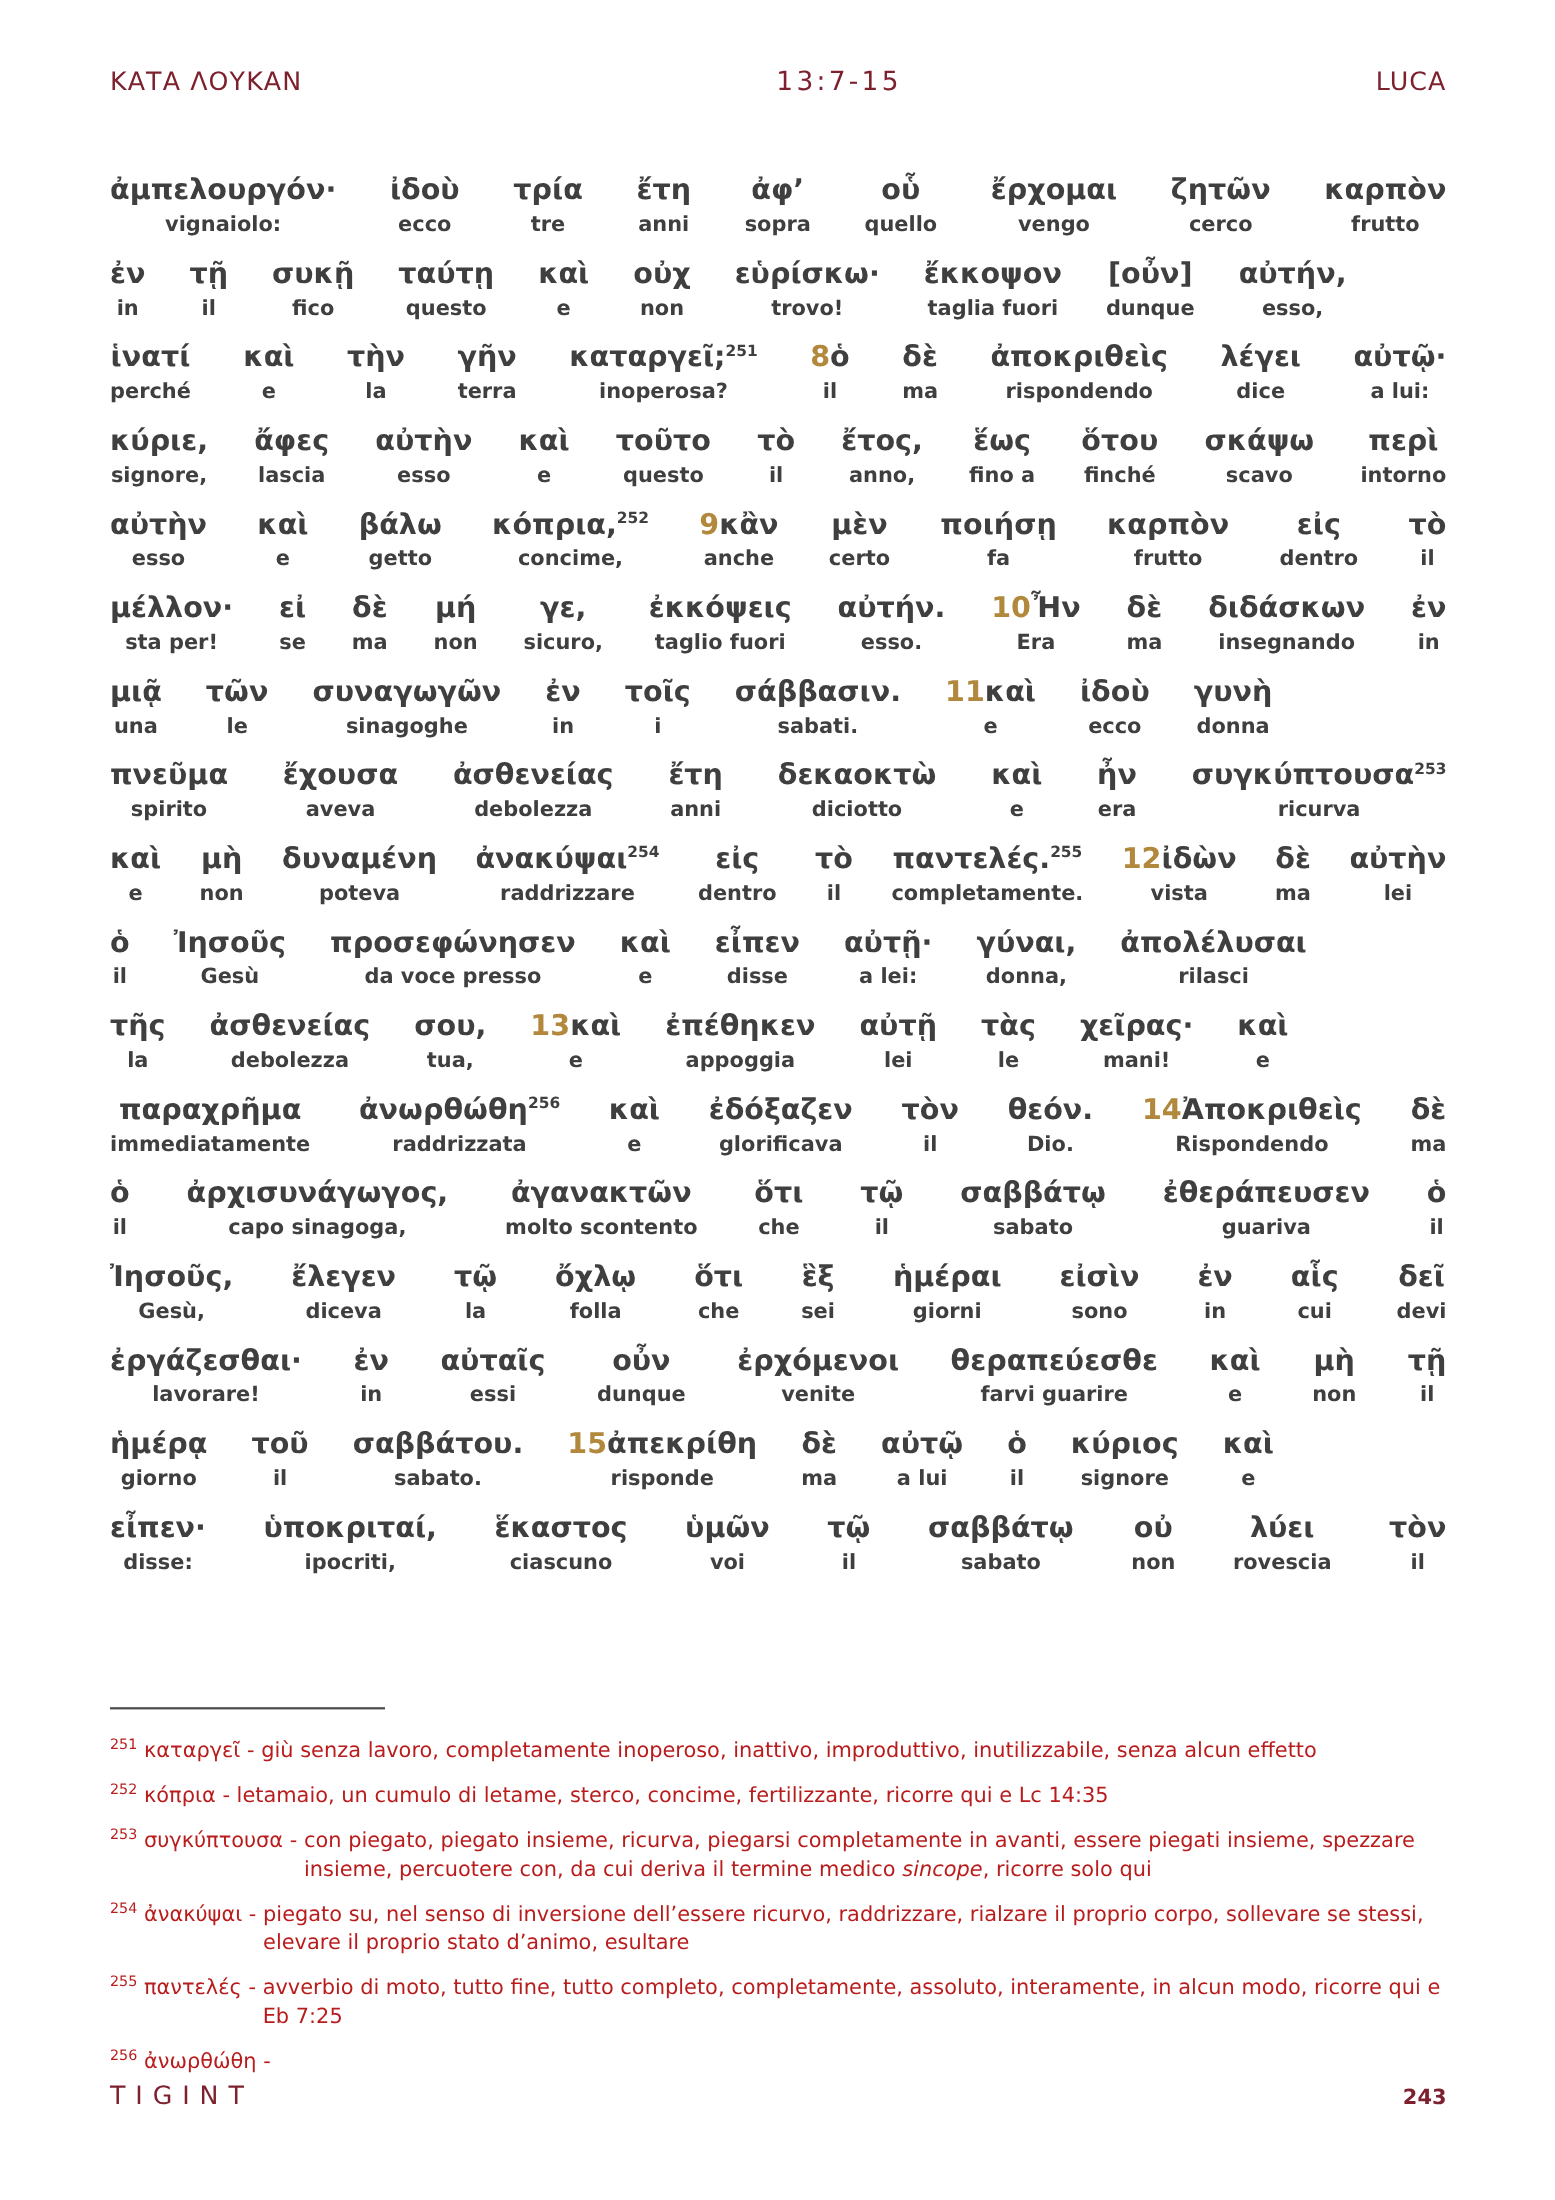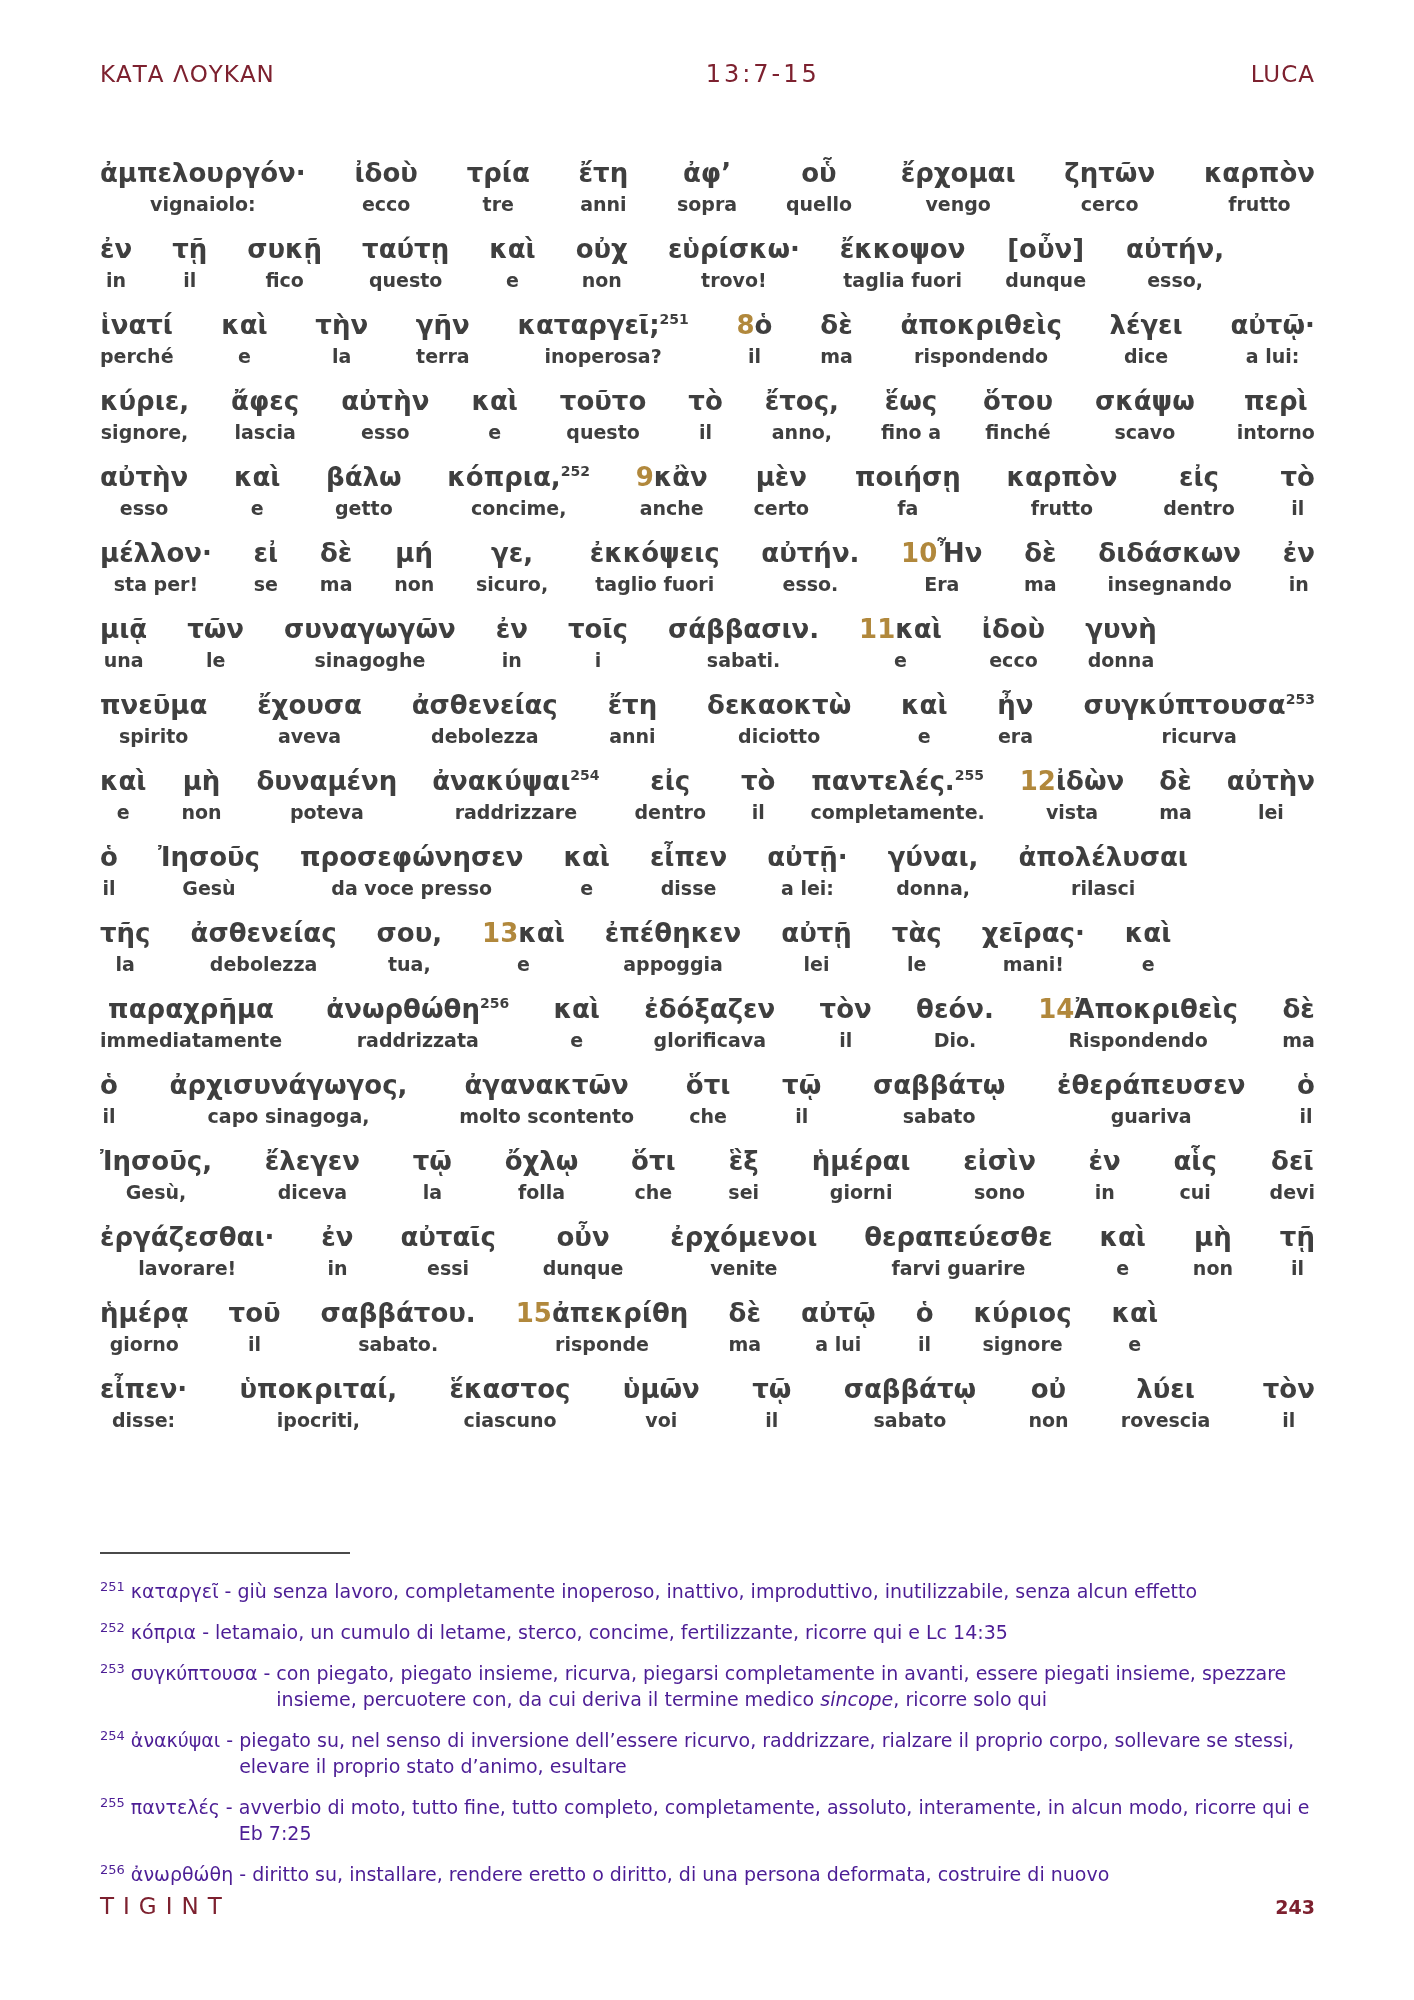--- a/index.html
+++ b/index.html
@@ -15,21 +15,21 @@
   .header .center{letter-spacing:3px;font-size:24px;}
   .interlinear{position:absolute;top:156px;left:100px;width:1215px;font-weight:bold;}
   .block{display:flex;flex-wrap:nowrap;margin-bottom:14px;justify-content:flex-start;gap:40px;}
   .block.fill{justify-content:space-between;gap:0;}
   .unit{display:flex;flex-direction:column;align-items:center;flex:0 0 auto;}
   .gw{font-size:26px;line-height:34px;color:#3f3f3f;white-space:nowrap;}
   .it{font-size:19px;line-height:28px;color:#3f3f3f;white-space:nowrap;}
   .verse{color:#b1883c;}
   .gw sup{font-size:14px;line-height:0;}
   .separator{position:absolute;top:1552px;left:100px;width:250px;border-top:2px solid #4a4a4a;}
-  .footnotes{position:absolute;top:1578px;left:100px;width:1216px;color:#4c1d95;}
+  .footnotes{position:absolute;top:1578px;left:100px;width:1216px;color:#b91c1c;}
   .footnote{display:flex;margin-bottom:15px;font-size:19px;line-height:26px;}
   .fn-lead{flex:0 0 auto;white-space:pre;}
   .fn-lead sup{font-size:13px;line-height:0;}
   .fn-text{flex:1 1 auto;}
   .footer{
     position:absolute;top:1893px;left:100px;width:1215px;
     display:flex;justify-content:space-between;align-items:baseline;color:#7d212f;
   }
   .footer .tigint{font-size:23px;letter-spacing:9px;}
   .footer .pagenum{font-size:19px;font-weight:bold;}
@@ -734,20 +734,19 @@
     <div class="footnote">
       <div class="fn-lead"><sup class="fn-num">254</sup><span class="fn-greek"> ἀνακύψαι -&nbsp;</span></div>
       <div class="fn-text"><span>piegato su, nel senso di inversione dell’essere ricurvo, raddrizzare, rialzare il proprio corpo, sollevare se stessi, elevare il proprio stato d’animo, esultare</span></div>
     </div>
     <div class="footnote">
       <div class="fn-lead"><sup class="fn-num">255</sup><span class="fn-greek"> παντελές -&nbsp;</span></div>
       <div class="fn-text"><span>avverbio di moto, tutto fine, tutto completo, completamente, assoluto, interamente, in alcun modo, ricorre qui e Eb 7:25</span></div>
     </div>
     <div class="footnote">
       <div class="fn-lead"><sup class="fn-num">256</sup><span class="fn-greek"> ἀνωρθώθη -&nbsp;</span></div>
-      <div class="fn-text"><span>diritto su, installare, rendere eretto o diritto, di una persona deformata, costruire di nuovo</span></div>
     </div>
   </div>
 
 <div class="footer">
   <span class="tigint">TIGINT</span>
   <span class="pagenum">243</span>
 </div>
 
 </body></html>

